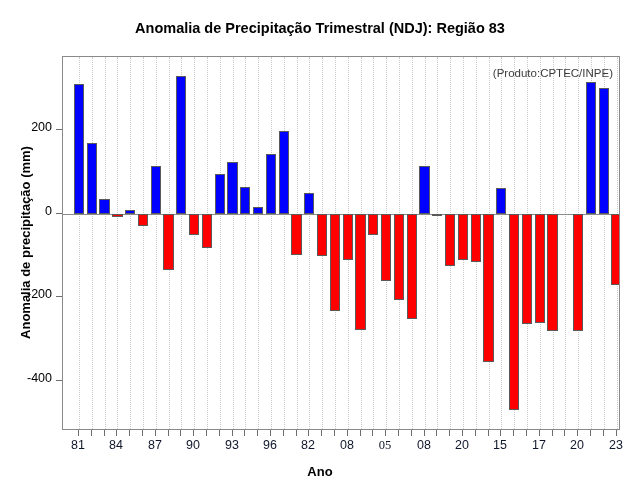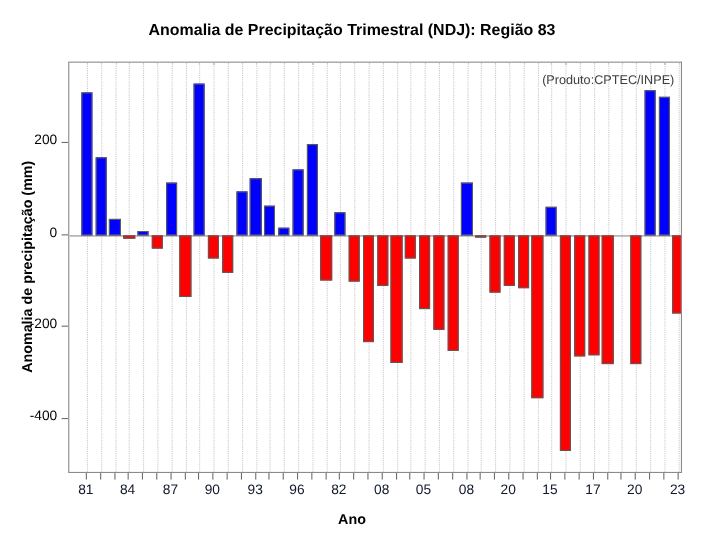--- a/index.html
+++ b/index.html
@@ -300,21 +300,21 @@
       <div class="xtick-mark" style="left: 541px;"></div>
       <div class="xtick-mark" style="left: 554px;"></div>
       <div class="xtick-label" style="left: 16px;">81</div>
       <div class="xtick-label" style="left: 54px;">84</div>
       <div class="xtick-label" style="left: 93px;">87</div>
       <div class="xtick-label" style="left: 131px;">90</div>
       <div class="xtick-label" style="left: 170px;">93</div>
       <div class="xtick-label" style="left: 208px;">96</div>
       <div class="xtick-label" style="left: 246px;">82</div>
       <div class="xtick-label" style="left: 285px;">08</div>
-      <div class="xtick-label" style="left: 323px;">05</div>
+      <div class="xtick-label" style="left: 323px; font-family: Liberation Serif, serif;">05</div>
       <div class="xtick-label" style="left: 362px;">08</div>
       <div class="xtick-label" style="left: 400px;">20</div>
       <div class="xtick-label" style="left: 438px;">15</div>
       <div class="xtick-label" style="left: 477px;">17</div>
       <div class="xtick-label" style="left: 515px;">20</div>
       <div class="xtick-label" style="left: 554px;">23</div>
     </div>
 
 </div>
 

